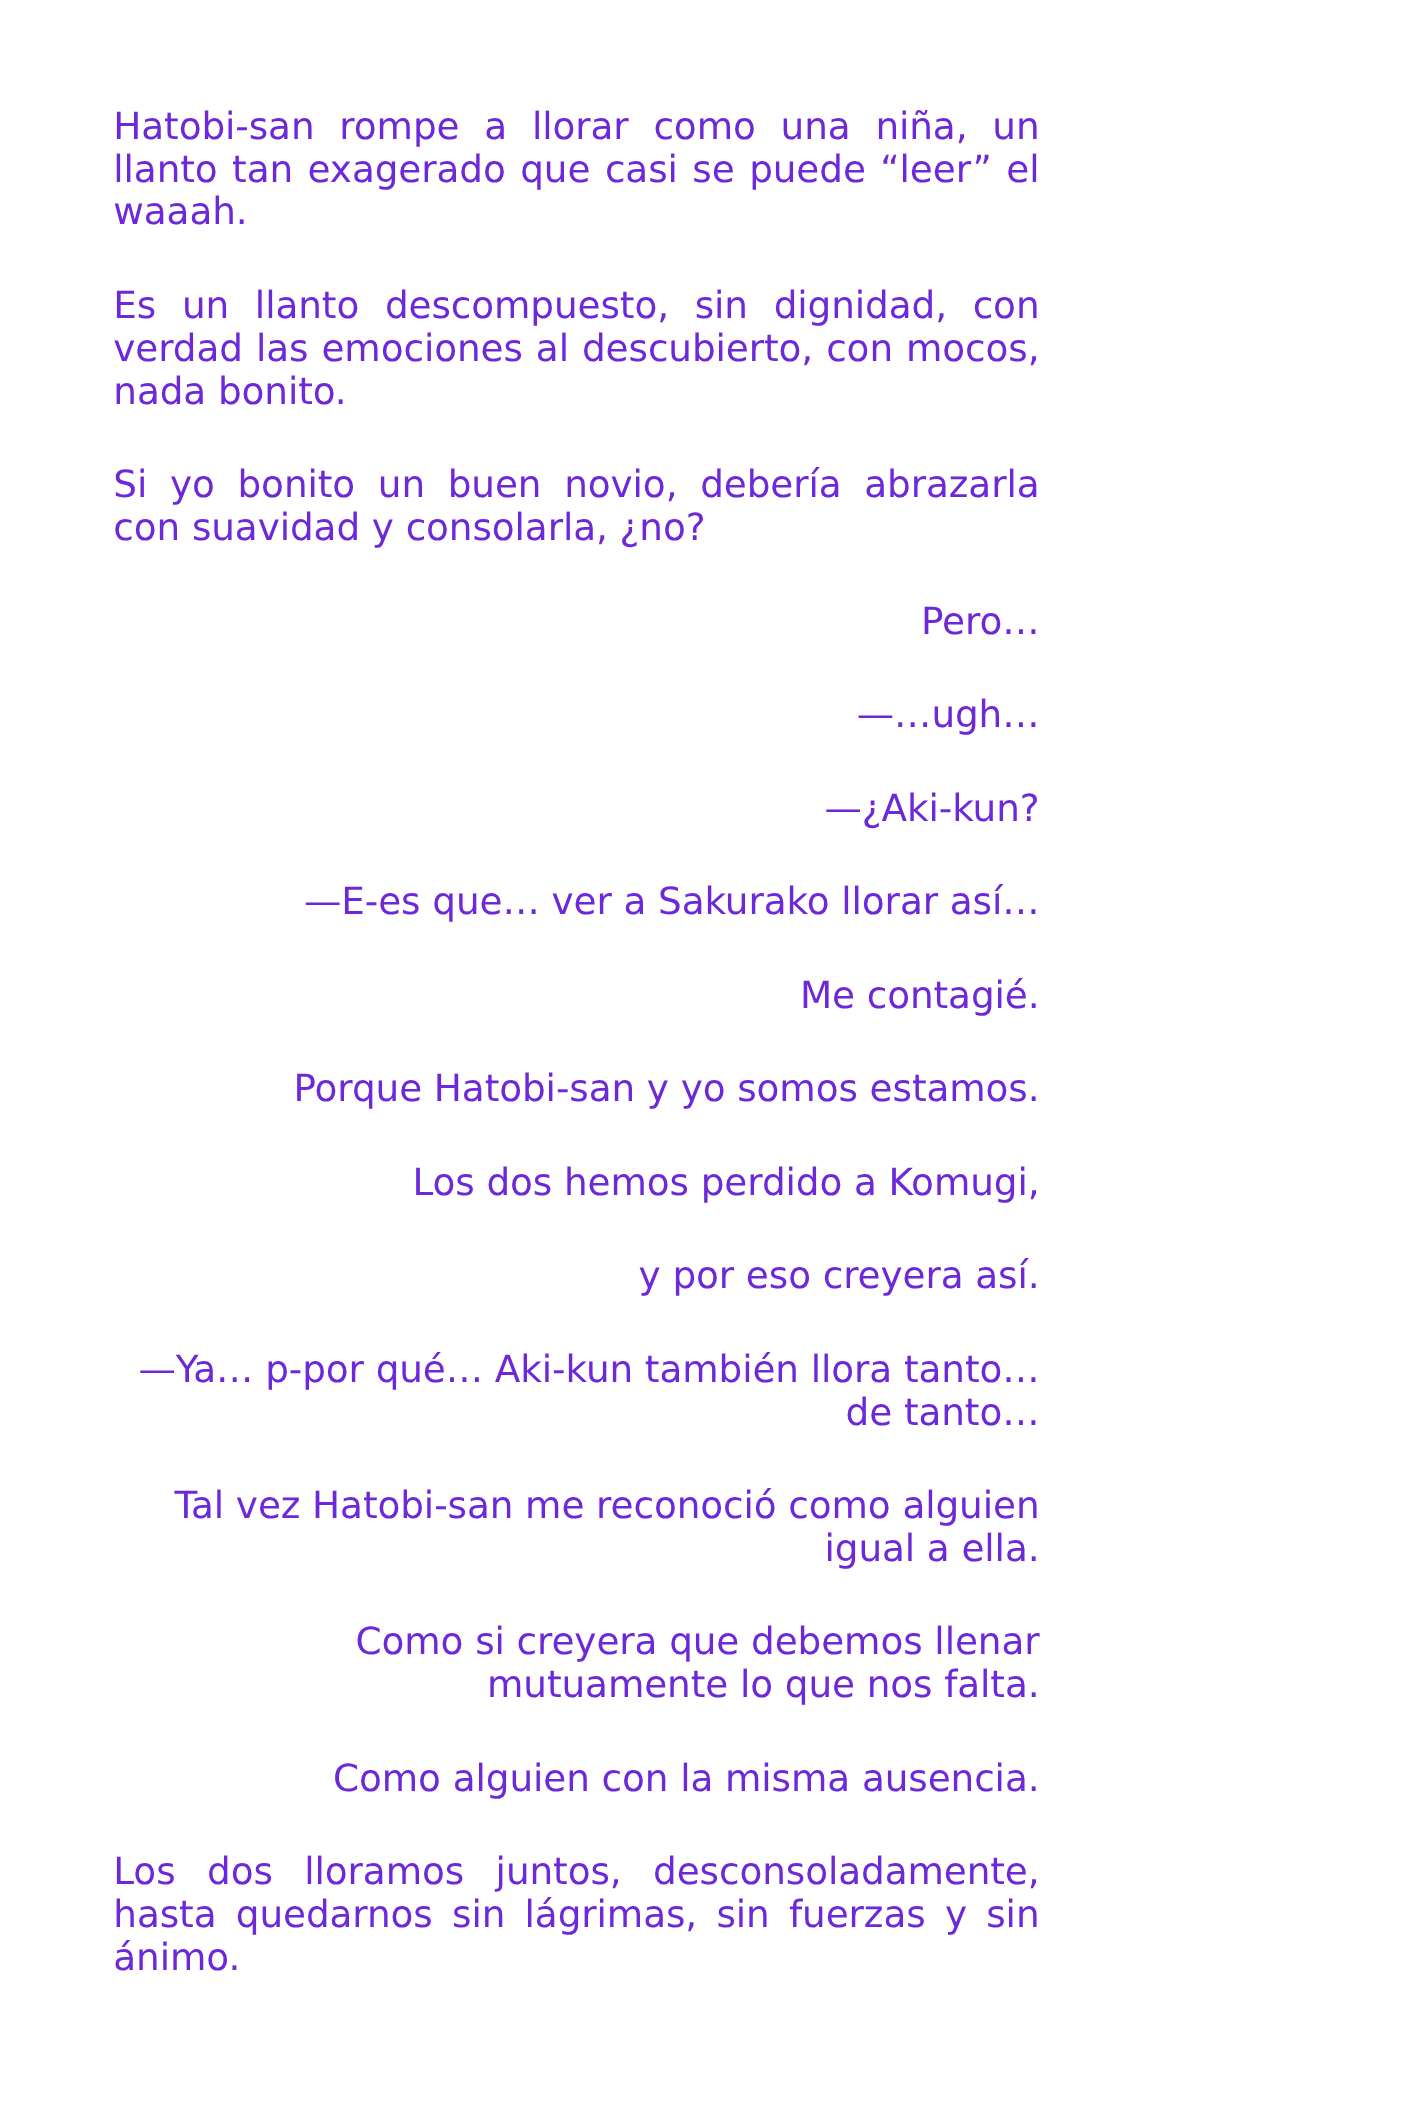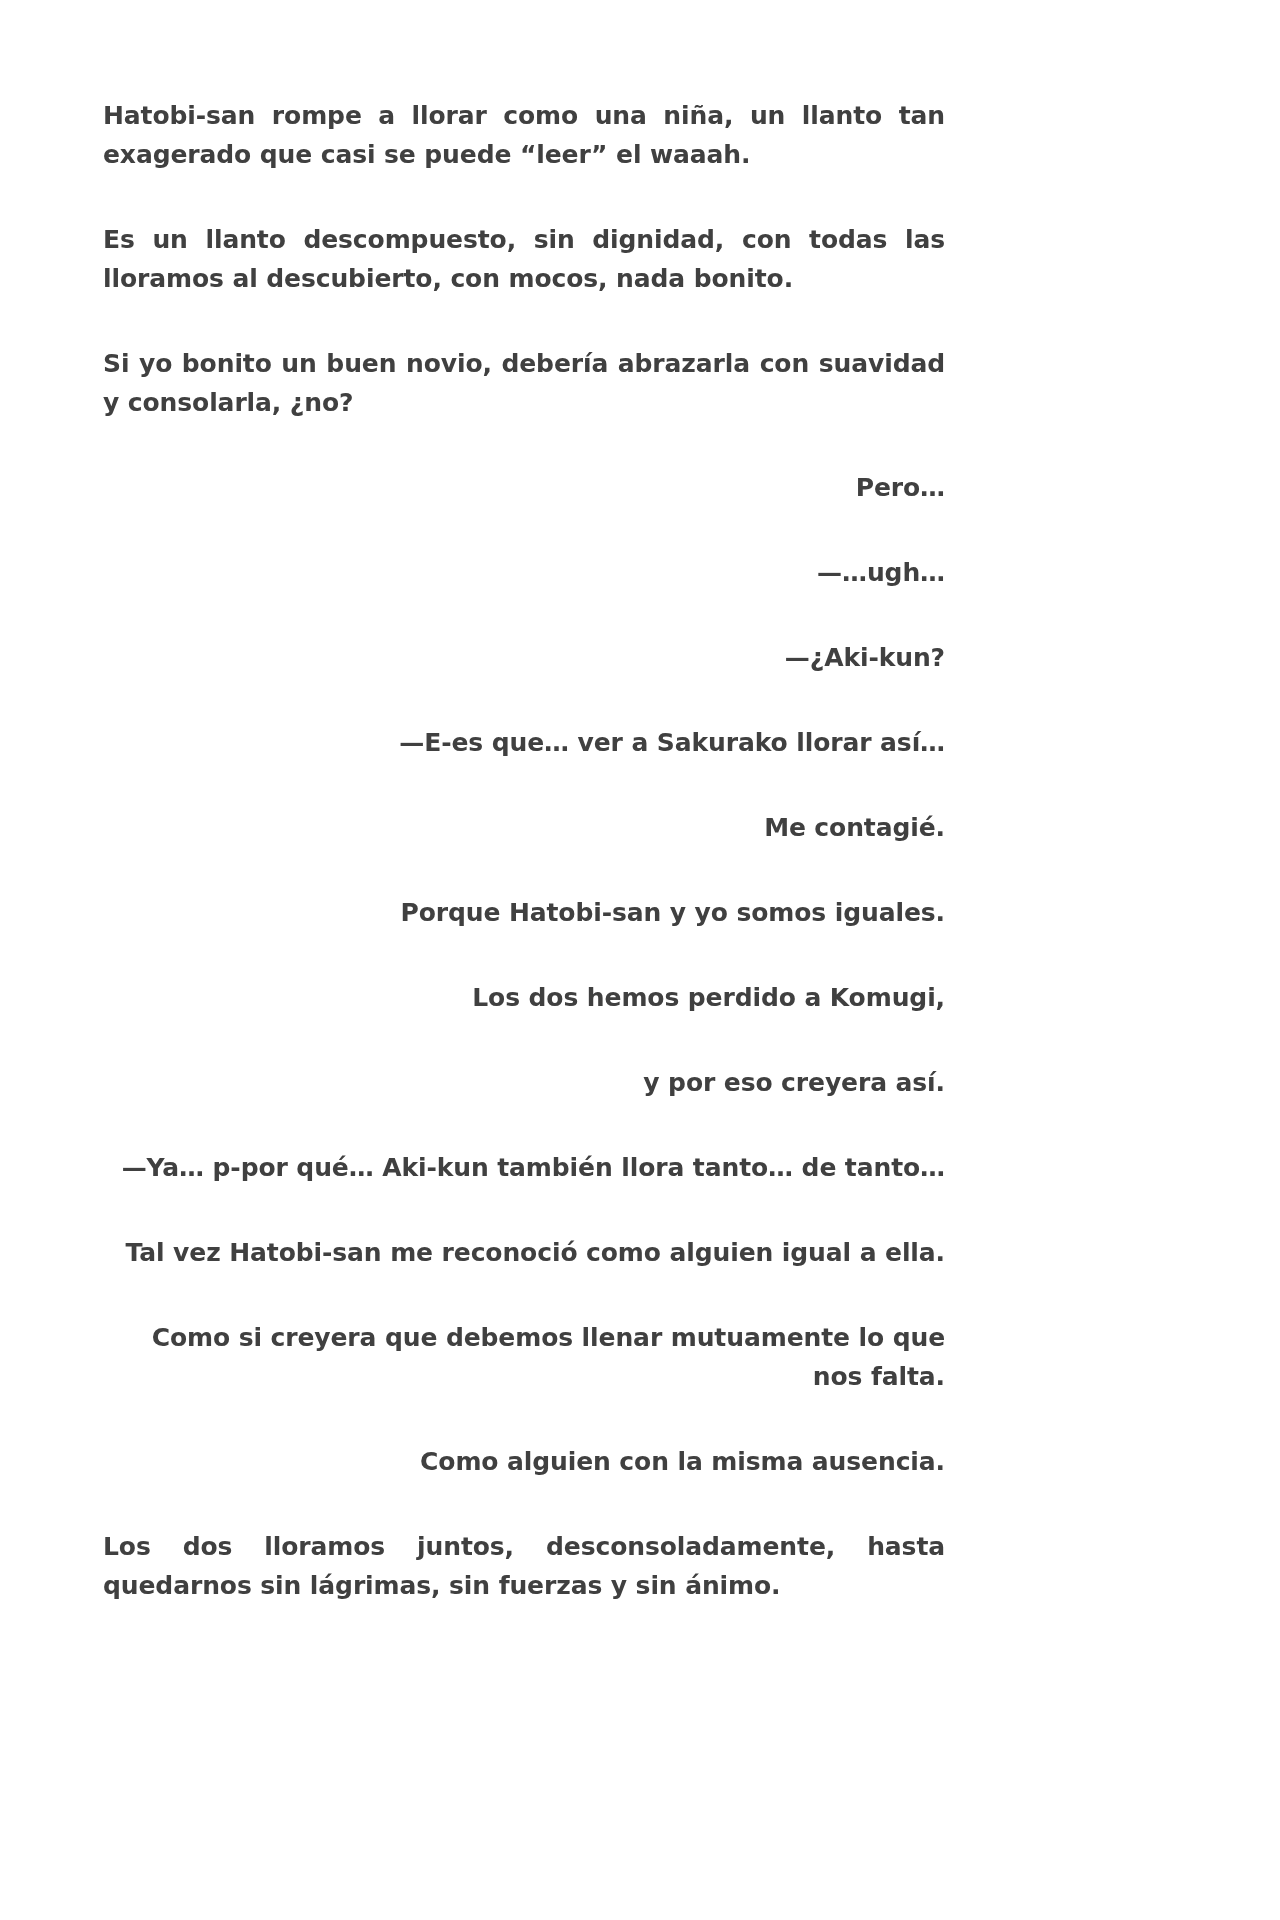--- a/index.html
+++ b/index.html
@@ -20,60 +20,60 @@
     height: 1920px;
     background: #ffffff;
     padding: 96px 334px 0 103px;
     position: relative;
   }
   .content {
     width: 842px;
   }
   p.para {
     margin: 0 0 46px 0;
-    font-size: 25px;
+    font-size: 34px;
     line-height: 39px;
     text-align: justify;
     text-justify: inter-word;
     letter-spacing: -0.1px;
     word-spacing: 0px;
-    color: #404040;
-    font-weight: 700;
+    color: #6d28d9;
+    font-weight: 400;
   }
   p.para:last-child {
     margin-bottom: 16px;
   }
   
   p.short {
     text-align: right;
   }
 </style>
 </head>
 <body>
 
 <div class="page">
   <div class="content">
 
     <p class="para">Hatobi-san rompe a llorar como una niña, un llanto tan exagerado que casi se puede “leer” el waaah.</p>
 
-    <p class="para">Es un llanto descompuesto, sin dignidad, con todas las lloramos al descubierto, con mocos, nada bonito.</p>
+    <p class="para">Es un llanto descompuesto, sin dignidad, con verdad las emociones al descubierto, con mocos, nada bonito.</p>
 
     <p class="para">Si yo bonito un buen novio, debería abrazarla con suavidad y consolarla, ¿no?</p>
 
     <p class="para short">Pero…</p>
 
     <p class="para short">—…ugh…</p>
 
     <p class="para short">—¿Aki-kun?</p>
 
     <p class="para short">—E-es que… ver a Sakurako llorar así…</p>
 
     <p class="para short">Me contagié.</p>
 
-    <p class="para short">Porque Hatobi-san y yo somos iguales.</p>
+    <p class="para short">Porque Hatobi-san y yo somos estamos.</p>
 
     <p class="para short">Los dos hemos perdido a Komugi,</p>
 
     <p class="para short">y por eso creyera así.</p>
 
     <p class="para short">—Ya… p-por qué… Aki-kun también llora tanto… de tanto…</p>
 
     <p class="para short">Tal vez Hatobi-san me reconoció como alguien igual a ella.</p>
 
     <p class="para short">Como si creyera que debemos llenar mutuamente lo que nos falta.</p>

